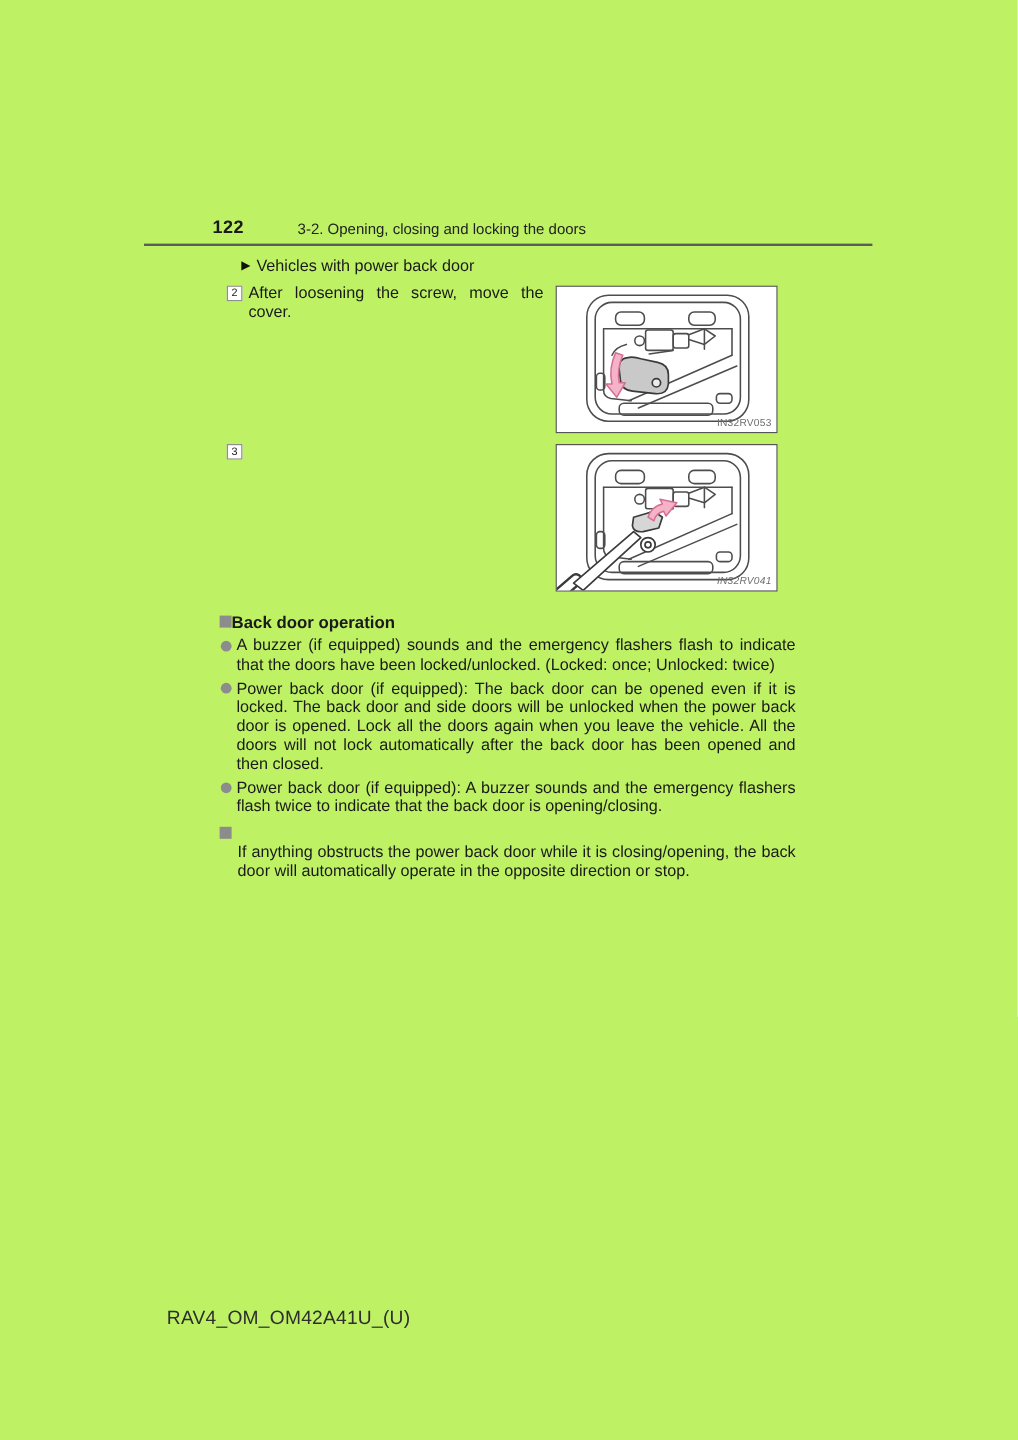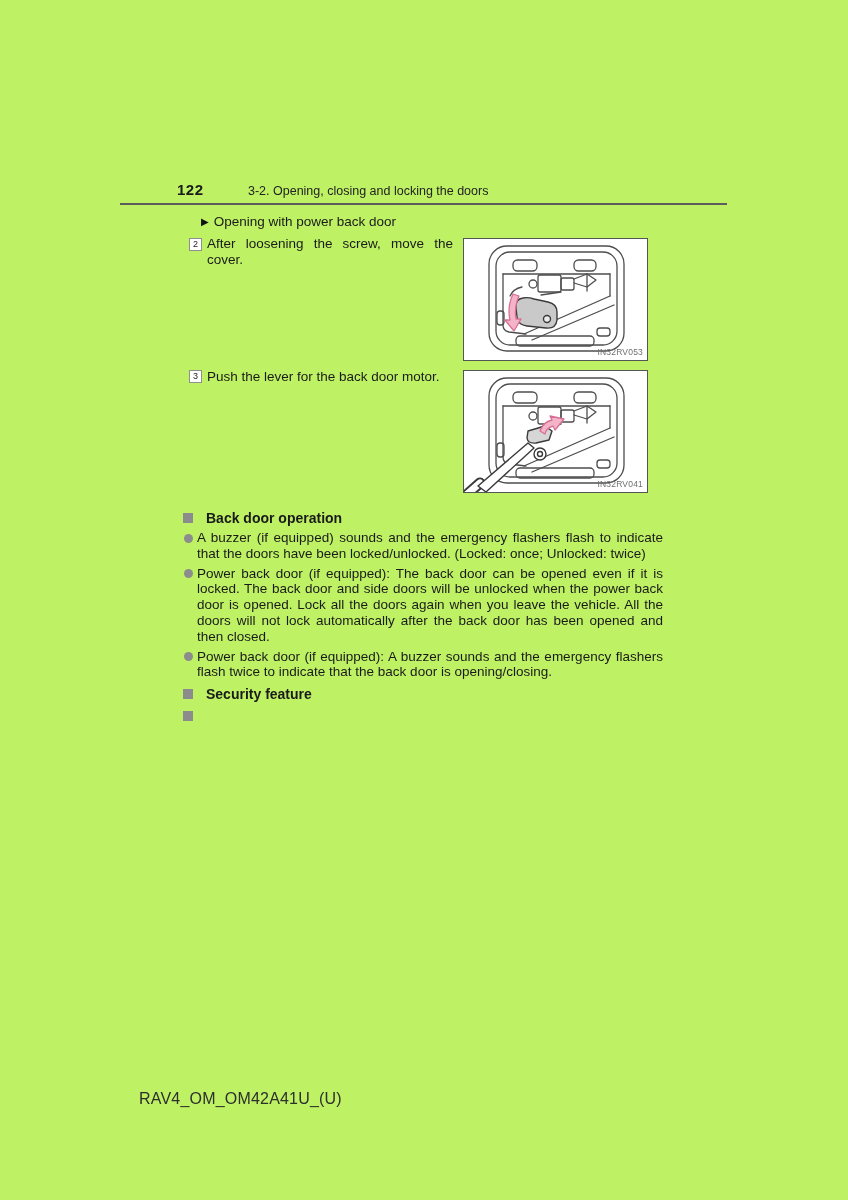--- a/index.html
+++ b/index.html
@@ -20,44 +20,44 @@
     border:1px solid #8f8f8f; font-size:9px; line-height:11px; text-align:center; color:#222; background:#fff;
   }
   .m2 { left:189px; top:238px; }
   .m3 { left:189px; top:370px; }
   .step-text { position:absolute; left:207px; font-size:13.5px; line-height:15.8px; }
   .t2 { top:236px; width:246px; text-align:justify; text-align-last:left; }
   .t3 { top:369px; width:260px; }
   
   .figure { position:absolute; left:463px; width:185px; height:123px; box-sizing:border-box; border:1px solid #555; background:#fff; }
   .f1 { top:238px; }
-  .f2 { top:370px; }
+  .f2 { top:370px;font-style:italic; }
   .fig-label { position:absolute; right:4px; bottom:3px; font-size:8.5px; color:#6e6e6e; letter-spacing:.2px; }
   
   .sections { position:absolute; left:183px; top:504px; width:480px; font-size:13.5px; line-height:15.8px; }
-  .sec-h { display:flex; gap:13px; font-weight:bold; font-size:14px; line-height:16px; margin:6px 0 3px 0; }
+  .sec-h { display:flex; gap:0; font-weight:bold; font-size:14px; line-height:16px; margin:6px 0 3px 0; }
   .sec-h .sq { flex:none; width:10px; height:10px; background:#8c8c8c; margin-top:3px; }
   .bullet { position:relative; padding-left:14px; text-align:justify; text-align-last:left; margin:4px 0 0 0; }
   .bullet .dot { position:absolute; left:1px; top:3.5px; width:9px; height:9px; border-radius:50%; background:#8c8c8c; }
   .sec-body { margin:2px 0 0 0; padding-left:15px; text-align:justify; text-align-last:left; }
   
   .footer { position:absolute; left:139px; top:1090px; font-size:16px; color:#2e2e2e; letter-spacing:.2px; }
 </style>
 </head>
 <body>
 
 <div class="page">
 
   <div class="hdr-num">122</div>
   <div class="hdr-title">3-2. Opening, closing and locking the doors</div>
   <div class="hdr-rule"></div>
 
   <div class="variant">
     <span class="tri">▶</span>
-    <span>Opening with power back door</span>
+    <span>Vehicles with power back door</span>
   </div>
 
   <div class="marker m2">
     <span>2</span>
   </div>
   <div class="step-text t2">After loosening the screw, move the cover.</div>
 
   <div class="figure f1">
     <svg width="183" height="121" viewBox="0 0 183 121">
       <g fill="none" stroke="#4d4d4d" stroke-width="1.3" stroke-linejoin="round" stroke-linecap="round">
@@ -86,21 +86,20 @@
         <circle cx="83" cy="80" r="3.5" fill="#ececec"></circle>
       </g>
       <path d="M49 55 q-6 13 -3 26 h-5 l9 11 7 -12 h-5 q-2 -12 3 -23 z" fill="#f5b3c8" stroke="#d66f96" stroke-width="1.3" stroke-linejoin="round"></path>
     </svg>
     <span class="fig-label">IN32RV053</span>
   </div>
 
   <div class="marker m3">
     <span>3</span>
   </div>
-  <div class="step-text t3">Push the lever for the back door motor.</div>
 
   <div class="figure f2">
     <svg width="183" height="121" viewBox="0 0 183 121">
       <g fill="none" stroke="#4d4d4d" stroke-width="1.3" stroke-linejoin="round" stroke-linecap="round">
         <rect x="25" y="7" width="135" height="105" rx="18"></rect>
         <rect x="32" y="13" width="121" height="93" rx="14"></rect>
         <rect x="49" y="21" width="24" height="11" rx="4.5"></rect>
         <rect x="110" y="21" width="22" height="11" rx="4.5"></rect>
         <path d="M39 35 H146"></path>
         <path d="M39 35 V86 q0 6 6 7 l17 2"></path>
@@ -144,26 +143,23 @@
     </div>
     <div class="bullet">
       <span class="dot"></span>
       <span>Power back door (if equipped): The back door can be opened even if it is locked. The back door and side doors will be unlocked when the power back door is opened. Lock all the doors again when you leave the vehicle. All the doors will not lock automatically after the back door has been opened and then closed.</span>
     </div>
     <div class="bullet">
       <span class="dot"></span>
       <span>Power back door (if equipped): A buzzer sounds and the emergency flashers flash twice to indicate that the back door is opening/closing.</span>
     </div>
 
-    <div class="sec-h">
-      <span class="sq"></span>
-      <span>Security feature</span>
-    </div>
 
     <div class="sec-h">
       <span class="sq"></span>
     </div>
+    <div class="sec-body">If anything obstructs the power back door while it is closing/opening, the back door will automatically operate in the opposite direction or stop.</div>
 
   </div>
 
   <div class="footer">RAV4_OM_OM42A41U_(U)</div>
 
 </div>
 
 </body></html>

